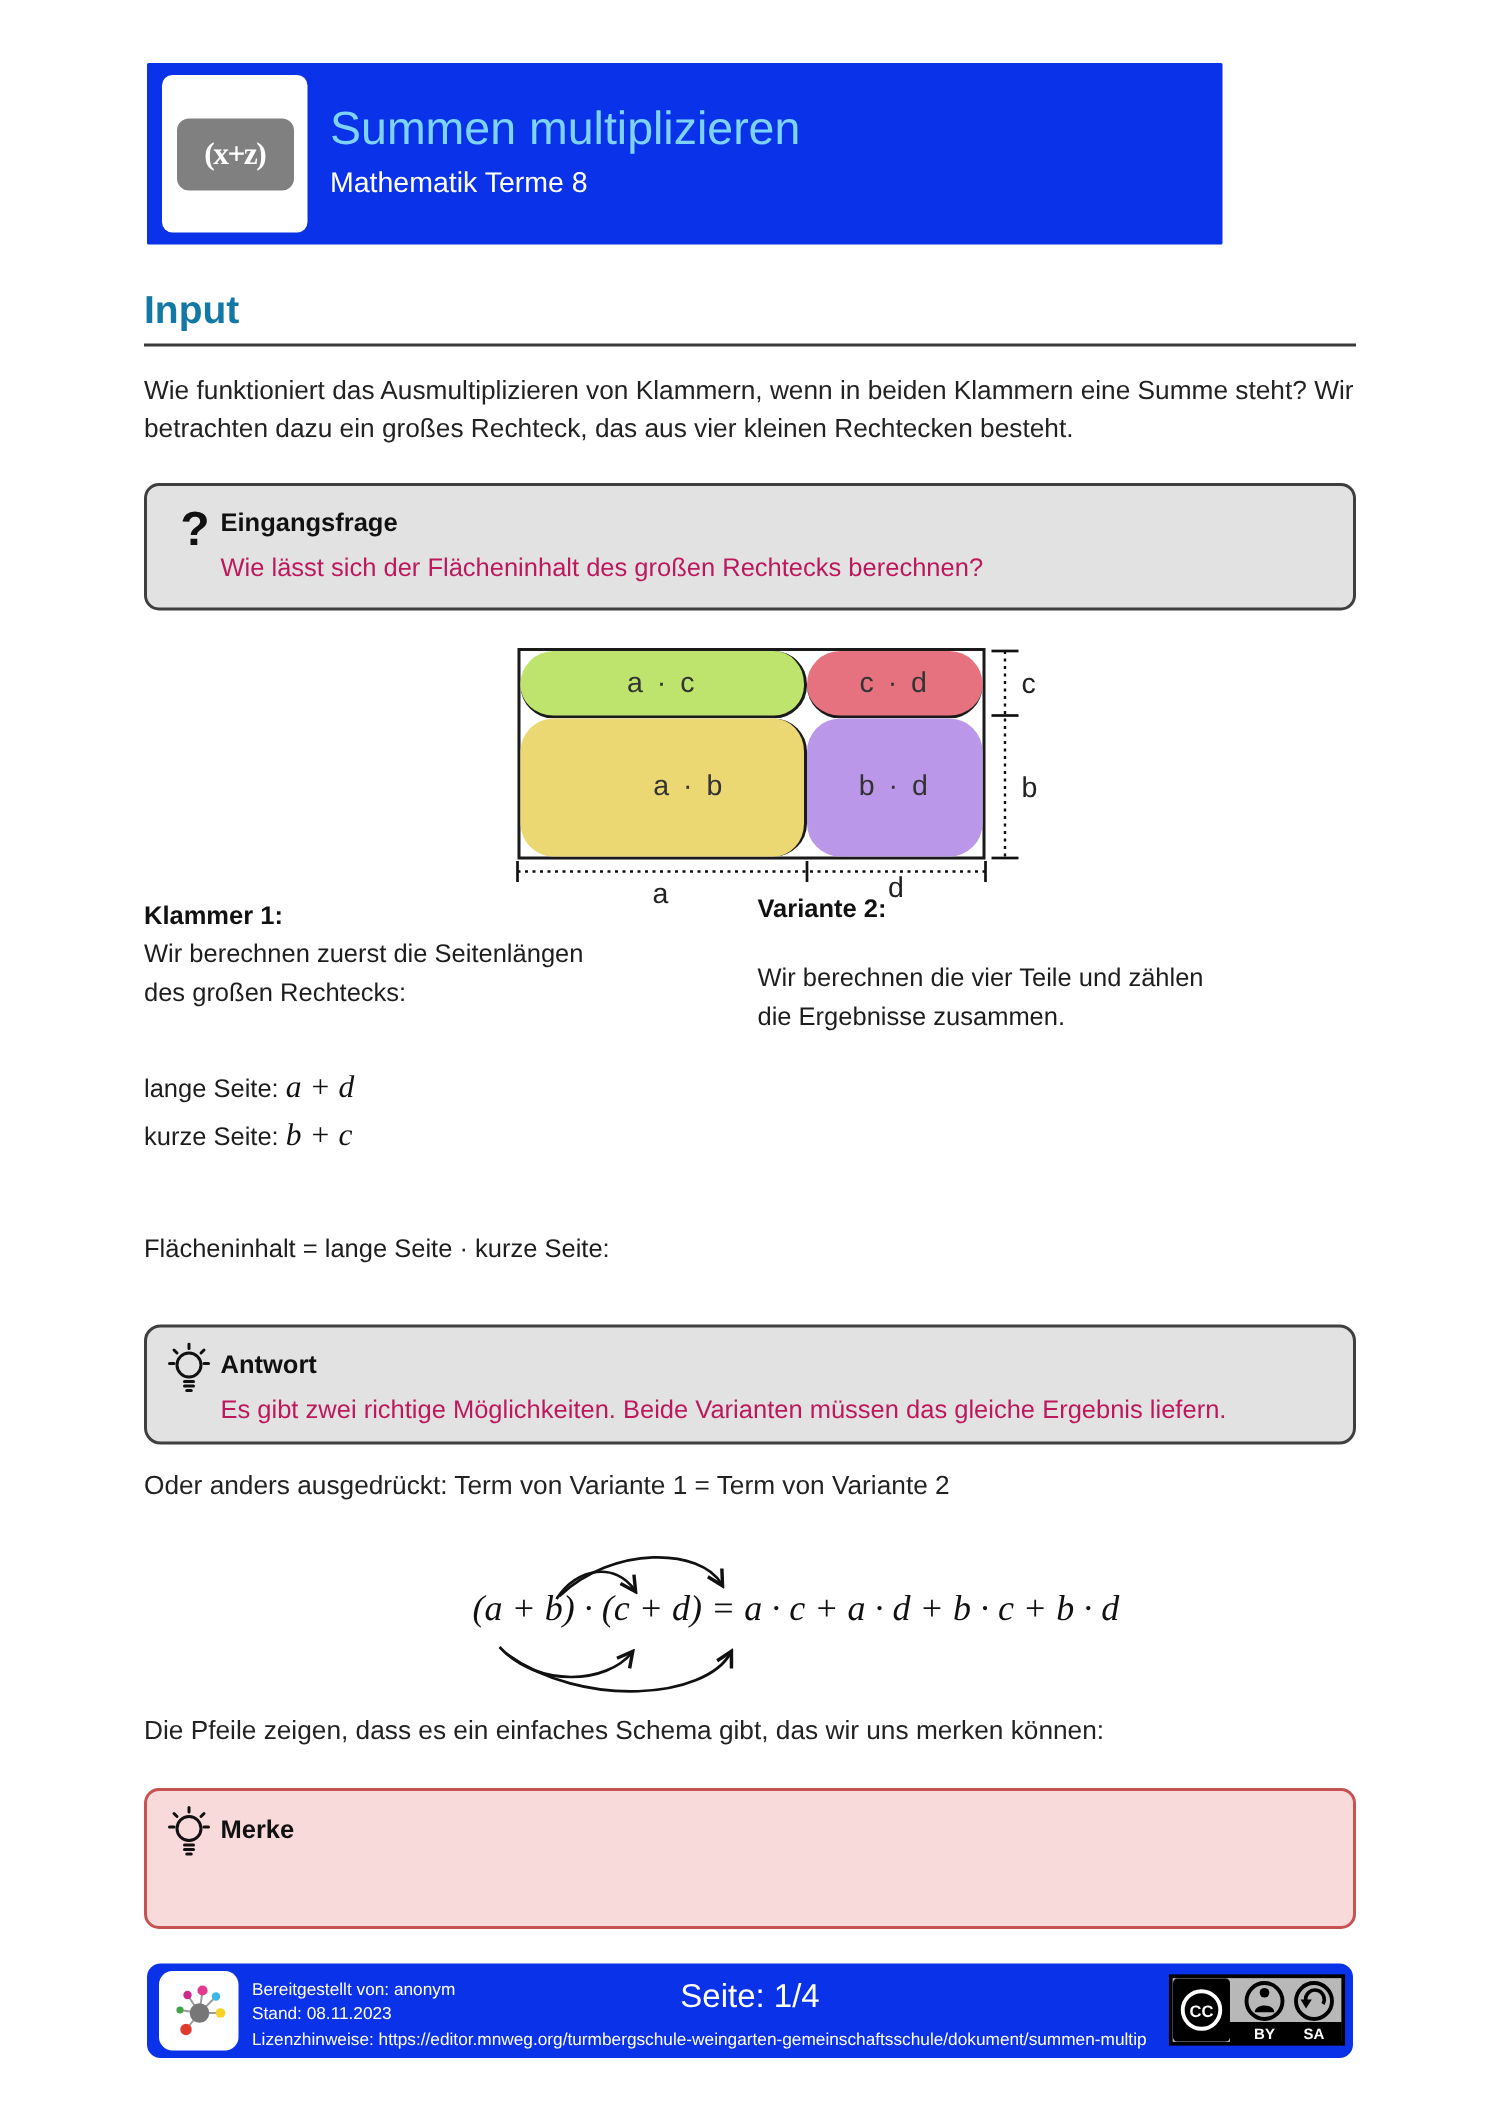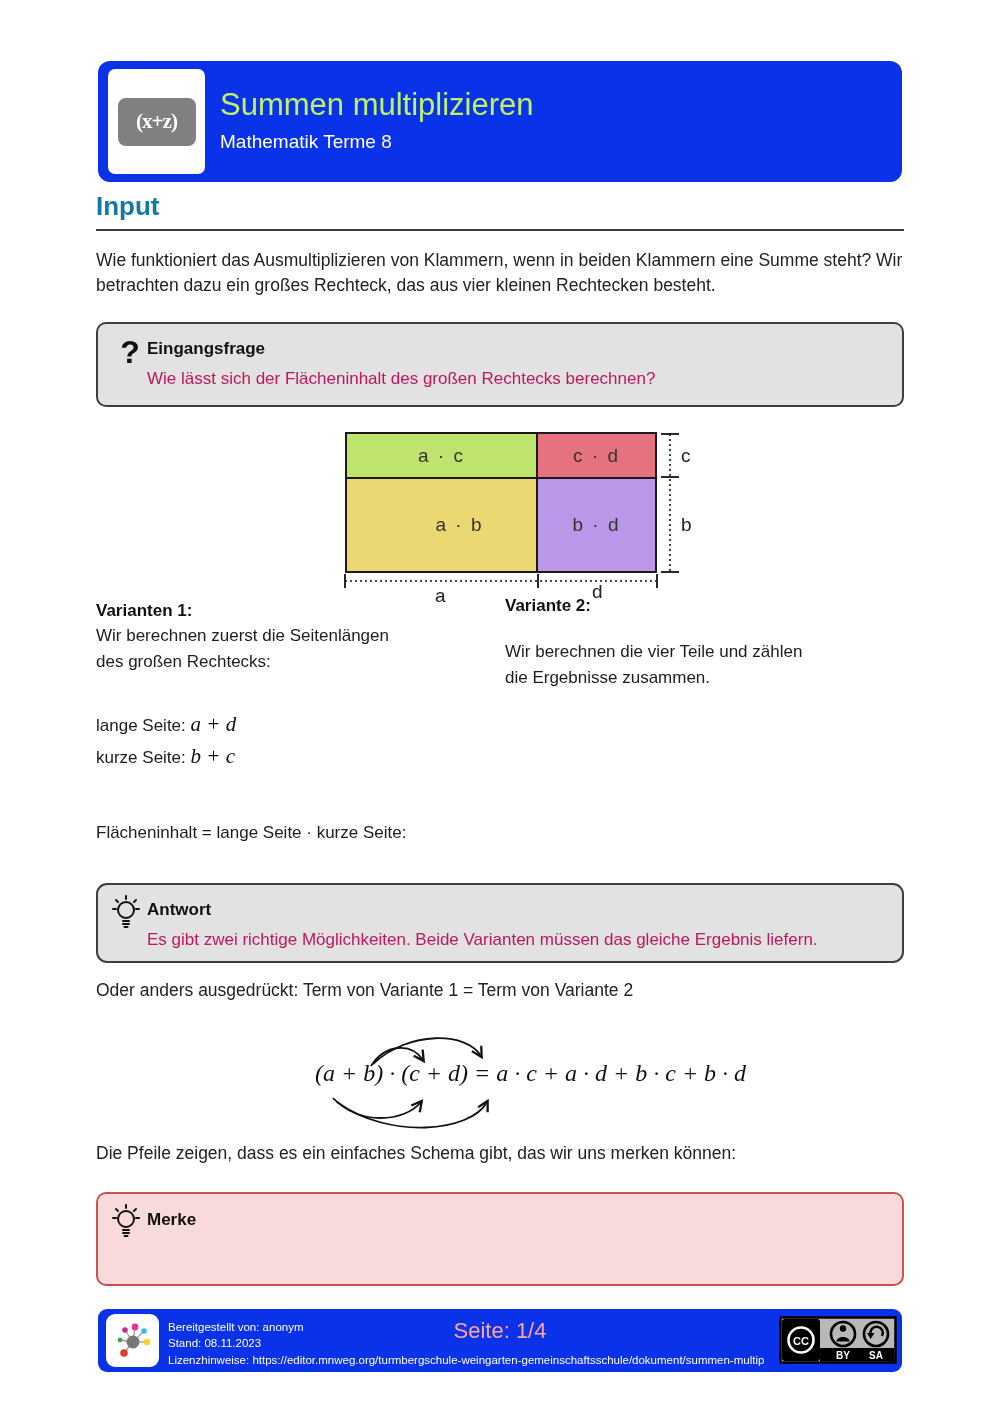--- a/index.html
+++ b/index.html
@@ -1,28 +1,28 @@
 <!DOCTYPE html>
 <html style="--accent: #0a32e9; --heading: #1478a6; --boxbg: #e2e2e2; --boxborder: #3f3f3f; --merkebg: #f9dada; --merkeborder: #c75252; --cellgreen: #bfe46e; --cellred: #e5727e; --cellyellow: #ecd873; --cellpurple: #bb97e9; --badge: #808080;"><head>
 <meta charset="utf-8">
 <style>
   * { margin:0; padding:0; box-sizing:border-box; }
   html,body { width:1000px; height:1416px; background:#ffffff; overflow:hidden;
               font-family:"Liberation Sans", sans-serif; color:#1d1d1d; }
   .page { position:relative; width:1000px; height:1416px; background:#fff; }
 
   
-  .header { position:absolute; left:98px; top:61px; width:804px; height:121px;
-            background:var(--accent); border-radius:12px; }
+  .header { position:absolute; left:98px; top:42px; width:717px; height:121px;
+            background:var(--accent); border-radius:1px; }
   .logo-card { position:absolute; left:10px; top:8px; width:97px; height:105px;
                background:#fff; border-radius:7px; display:flex; align-items:center; justify-content:center; }
   .logo-badge { width:78px; height:48px; background:var(--badge); border-radius:8px;
                 display:flex; align-items:center; justify-content:center;
                 color:#fff; font-family:"Liberation Serif", serif; font-weight:700; font-size:21px; letter-spacing:-1px; }
-  .h-title { position:absolute; left:122px; top:26px; color:#bef264; font-size:31px; font-weight:400; }
+  .h-title { position:absolute; left:122px; top:26px; color:#7dd3fc; font-size:31px; font-weight:400; }
   .h-sub   { position:absolute; left:122px; top:70px; color:#fff; font-size:19px; font-weight:400; }
 
   
   .sec-title { position:absolute; left:96px; top:191px; color:var(--heading); font-size:26px; font-weight:600; }
   .sec-rule  { position:absolute; left:96px; top:229px; width:808px; height:2px; background:#3a3a3a; }
   .intro { position:absolute; left:96px; top:248px; width:812px; font-size:17.5px; line-height:1.45; color:#222; }
 
   
   .callout { position:absolute; left:96px; width:808px; border-radius:10px;
              background:var(--boxbg); border:2px solid var(--boxborder); }
@@ -37,21 +37,21 @@
   .a-box .c-title { top:15px; } .a-box .c-body { top:45px; }
   .m-box .c-title { top:16px; } .m-box .c-body { top:46px; }
   .bulb { position:absolute; left:13px; top:10px; }
 
   
   .diagram { position:absolute; left:96px; top:432px; width:808px; height:172px; }
   .dgrid { position:absolute; left:249px; top:0; width:312px; height:141px;
            border:2px solid #1a1a1a; display:grid;
            grid-template-columns:191px 117px; grid-template-rows:45px 92px; }
   .cell { display:flex; align-items:center; justify-content:center;
-          font-size:19px; color:#333; letter-spacing:2px; }
+          font-size:19px; color:#333; letter-spacing:2px;border-radius:22px; }
   .cell-tl { background:var(--cellgreen);  border-right:2px solid #1a1a1a; border-bottom:2px solid #1a1a1a; }
   .cell-tr { background:var(--cellred);    border-bottom:2px solid #1a1a1a; }
   .cell-bl { background:var(--cellyellow); border-right:2px solid #1a1a1a;padding-left:36px; }
   .cell-br { background:var(--cellpurple); }
   .dim-svg { position:absolute; left:0; top:0; overflow:visible; }
   .dim-svg text { font-family:"Liberation Sans", sans-serif; font-size:19px; fill:#222; }
 
   
   .v-title { position:absolute; font-size:17px; font-weight:700; color:#111; }
   .v-line  { position:absolute; font-size:17px; color:#1d1d1d; }
@@ -68,21 +68,21 @@
 
   .plain { position:absolute; left:96px; font-size:17.5px; color:#222; }
 
   
   .footer { position:absolute; left:98px; top:1309px; width:804px; height:63px;
             background:var(--accent); border-radius:9px; }
   .f-logo { position:absolute; left:8px; top:5px; width:53px; height:53px; background:#fff; border-radius:9px;
             display:flex; align-items:center; justify-content:center; }
   .f-text { position:absolute; left:70px; top:10px; width:620px; color:#fff; font-size:11.5px; line-height:1.42; }
   .f-text div { white-space:nowrap; overflow:hidden; }
-  .f-page { position:absolute; left:252px; top:9px; width:300px; text-align:center; color:#fca5a5; font-size:22px; }
+  .f-page { position:absolute; left:252px; top:9px; width:300px; text-align:center; color:#ffffff; font-size:22px; }
   .cc-badge { position:absolute; right:5px; top:7px; }
 </style>
 </head>
 <body>
 
 <div class="page">
 
   <div class="header">
     <div class="logo-card">
       <div class="logo-badge">(x+z)</div>
@@ -121,21 +121,21 @@
       <text x="496" y="166">d</text>
     </svg>
     <div class="dgrid">
       <div class="cell cell-tl">a · c</div>
       <div class="cell cell-tr">c · d</div>
       <div class="cell cell-bl">a · b</div>
       <div class="cell cell-br">b · d</div>
     </div>
   </div>
 
-  <div class="v-title" style="left:96px; top:601px;">Varianten 1:</div>
+  <div class="v-title" style="left:96px; top:601px;">Klammer 1:</div>
   <div class="v-line" style="left:96px; top:626px;">Wir berechnen zuerst die Seitenlängen</div>
   <div class="v-line" style="left:96px; top:652px;">des großen Rechtecks:</div>
   <div class="v-line" style="left:96px; top:712px;">
     <span>lange Seite: </span><span class="math m21">a + d</span>
   </div>
   <div class="v-line" style="left:96px; top:744px;">
     <span>kurze Seite: </span><span class="math m21">b + c</span>
   </div>
   <div class="v-line" style="left:96px; top:823px;">Flächeninhalt = lange Seite · kurze Seite:</div>
 

